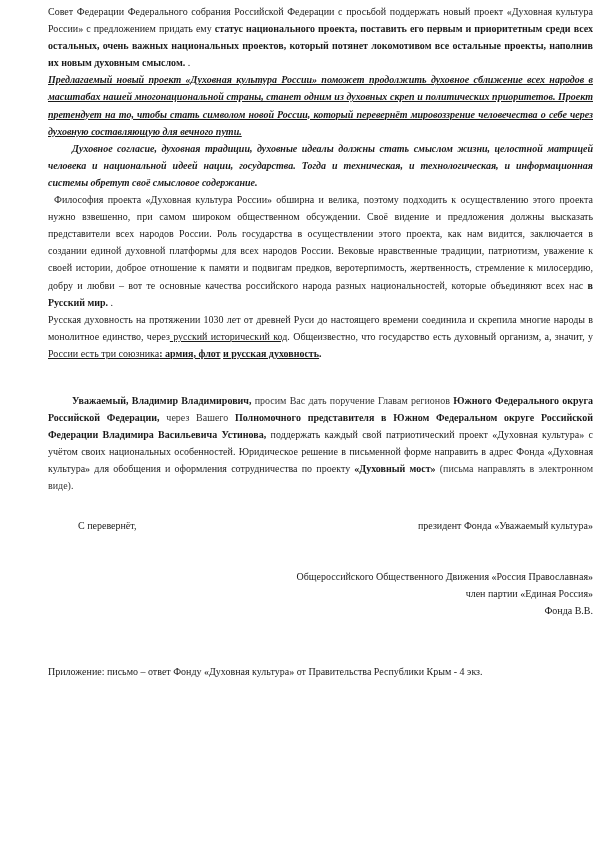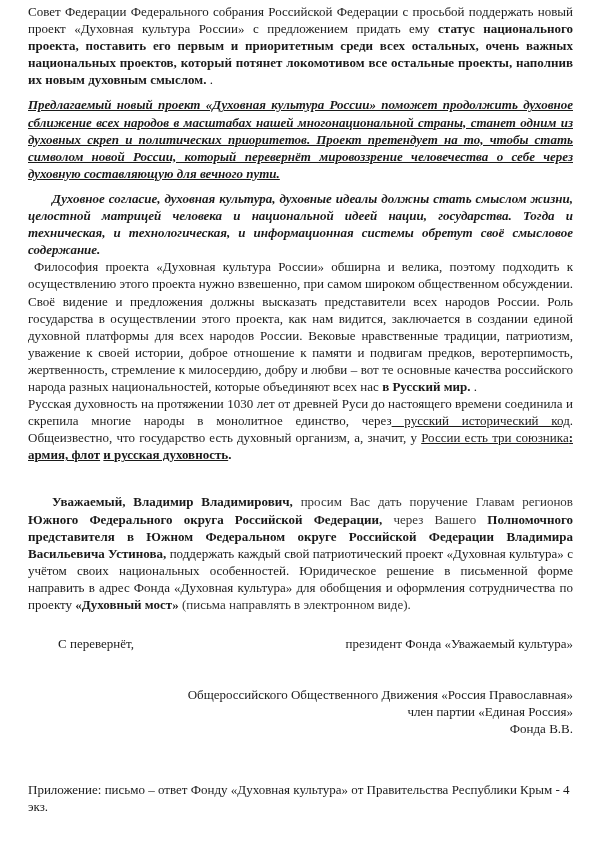--- a/index.html
+++ b/index.html
@@ -1,21 +1,21 @@
 <!DOCTYPE html>
 <html><head>
 <meta charset="utf-8">
 <style>
   html, body { margin: 0; padding: 0; background: #ffffff; }
   body { width: 607px; height: 850px; overflow: hidden; position: relative;
          font-family: "Liberation Serif", serif; color: #1a1a1a; }
-  .page { position: absolute; left: 28px; top: 3px; width: 545px; font-size: 13px; line-height: 17.1px; }
+  .page { position: absolute; left: 48px; top: 3px; width: 545px; font-size: 10px; line-height: 17.1px; }
   p { margin: 0; text-align: justify; }
   .b { font-weight: bold; }
-  .bi { font-weight: bold; font-style: italic; margin-top: 8px; }
+  .bi { font-weight: bold; font-style: italic; }
   .u { text-decoration: underline; }
   .ind { text-indent: 24px; }
   .ind-s { text-indent: 6px; }
   .gap1 { height: 30px; }
   .gap2 { height: 22px; }
   .gap3 { height: 44px; }
   .sig { position: relative; height: 102px; }
   .sig .greet { position: absolute; left: 30px; top: 0; }
   .sig .line { position: absolute; right: 0; text-align: right; white-space: nowrap; }
   .grey { color: #333; }
@@ -24,21 +24,21 @@
 <body>
 
 <div class="page">
 
   <p>
     <span>Совет Федерации Федерального собрания Российской Федерации с просьбой поддержать новый проект «Духовная культура России» с предложением придать ему </span><span class="b">статус национального проекта, поставить его первым и приоритетным среди всех остальных, очень важных национальных проектов, который потянет локомотивом все остальные проекты, наполнив их новым духовным смыслом.</span><span> .</span>
   </p>
 
   <p class="bi u">Предлагаемый новый проект «Духовная культура России» поможет продолжить духовное сближение всех народов в масштабах нашей многонациональной страны, станет одним из духовных скреп и политических приоритетов. Проект претендует на то, чтобы стать символом новой России, который перевернёт мировоззрение человечества о себе через духовную составляющую для вечного пути.</p>
 
-  <p class="bi ind">Духовное согласие, духовная культура, духовные идеалы должны стать смыслом жизни, целостной матрицей человека и национальной идеей нации, государства. Тогда и техническая, и технологическая, и информационная системы обретут своё смысловое содержание.</p>
+  <p class="bi ind">Духовное согласие, духовная традиции, духовные идеалы должны стать смыслом жизни, целостной матрицей человека и национальной идеей нации, государства. Тогда и техническая, и технологическая, и информационная системы обретут своё смысловое содержание.</p>
 
   <p class="ind-s">
     <span>Философия проекта «Духовная культура России» обширна и велика, поэтому подходить к осуществлению этого проекта нужно взвешенно, при самом широком общественном обсуждении. Своё видение и предложения должны высказать представители всех народов России. Роль государства в осуществлении этого проекта, как нам видится, заключается в создании единой духовной платформы для всех народов России. Вековые нравственные традиции, патриотизм, уважение к своей истории, доброе отношение к памяти и подвигам предков, веротерпимость, жертвенность, стремление к милосердию, добру и любви – вот те основные качества российского народа разных национальностей, которые объединяют всех нас </span><span class="b">в Русский мир.</span><span> .</span>
   </p>
 
   <p>
     <span>Русская духовность на протяжении 1030 лет от древней Руси до настоящего времени соединила и скрепила многие народы в монолитное единство, через</span><span class="u"> русский исторический код</span><span>. Общеизвестно, что государство есть духовный организм, а, значит, у </span><span class="u">России есть три союзника</span><span class="b u">: армия, флот</span><span> </span><span class="b u">и русская духовность</span><span class="b">.</span>
   </p>
 
   <div class="gap1"></div>

